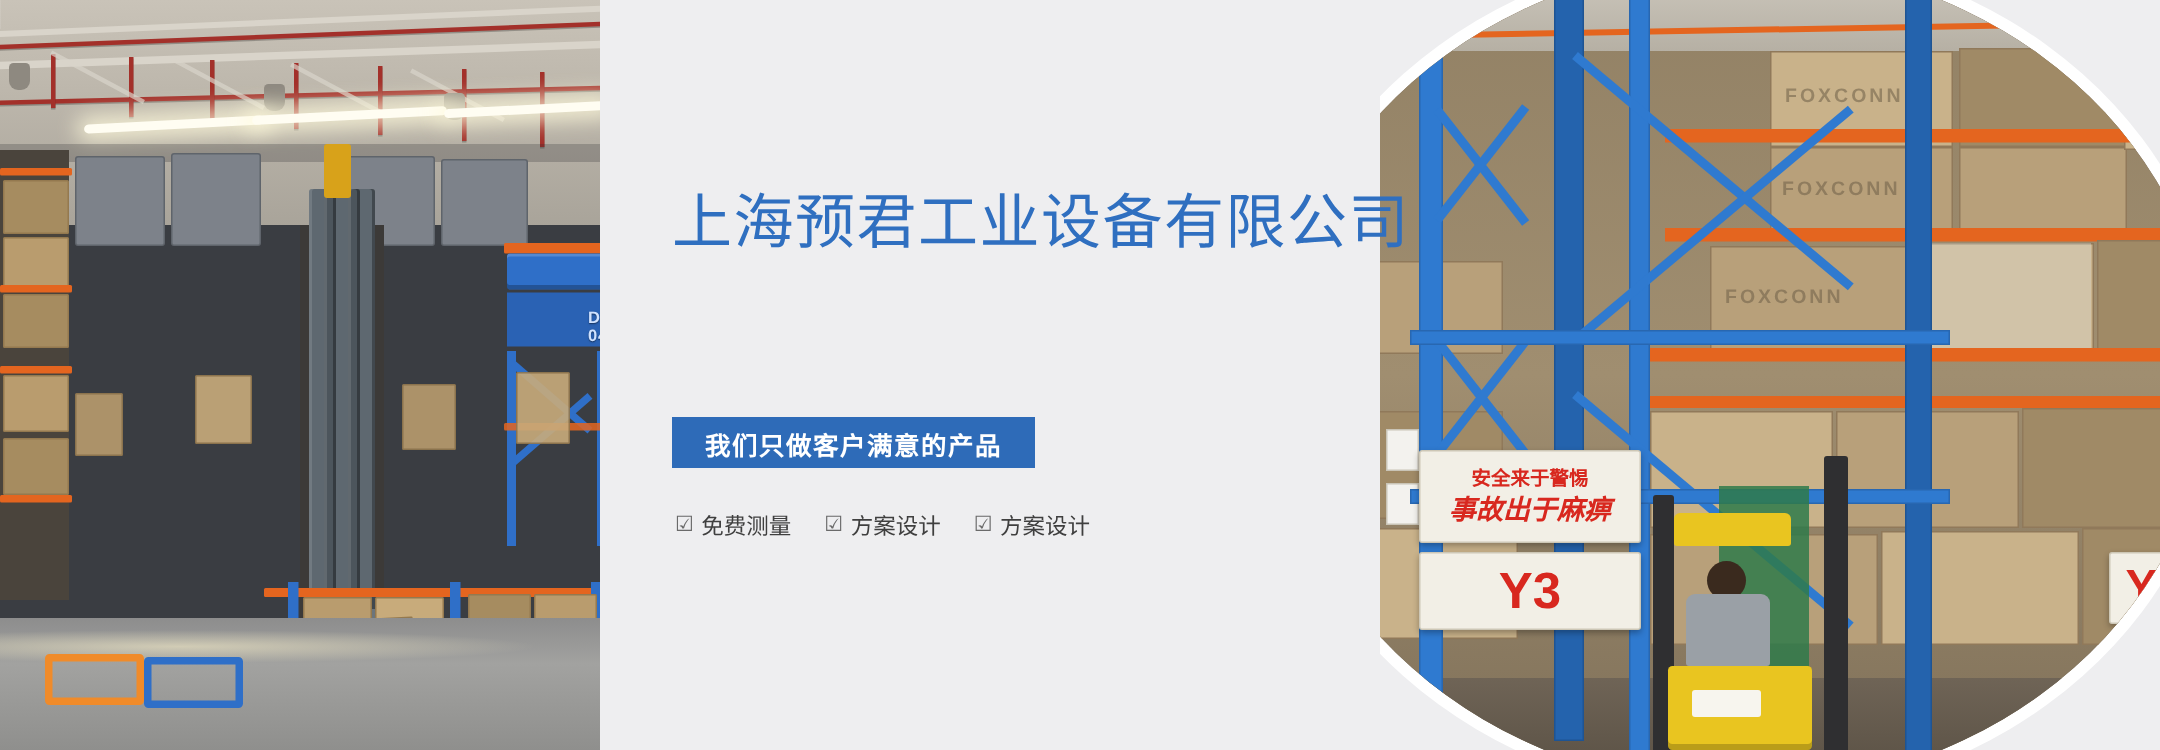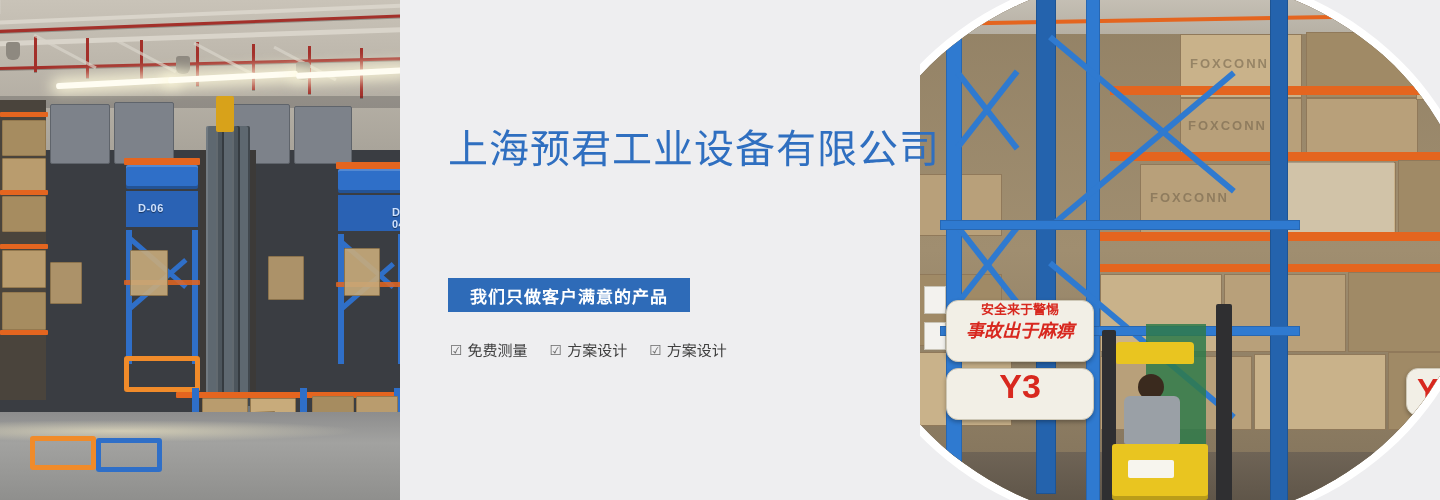--- a/index.html
+++ b/index.html
@@ -59,22 +59,22 @@
   .r-blue{position:absolute;background:#2f7ad0;box-shadow:inset 0 0 0 1px rgba(0,0,0,.15);}
   .r-blue.dk{background:#2463ad;}
   .r-or{position:absolute;background:#e4651f;}
   .r-box{position:absolute;background:#b8a07a;border:1px solid #90795a;}
   .r-box.l{background:#c9b28a;}
   .r-box.d{background:#a08a66;}
   .r-wrap-film{position:absolute;background:rgba(230,235,240,.30);}
   .r-diag{position:absolute;background:#2f7ad0;height:6px;transform-origin:left center;}
   .fox{position:absolute;color:#6e5f48;font-size:13px;font-weight:700;letter-spacing:2px;opacity:.55;
     font-family:"Liberation Sans",sans-serif;}
-  .sign{position:absolute;background:#f2efe6;border:1px solid #cdc7b6;border-radius:12px;
-    box-shadow:0 2px 4px rgba(0,0,0,.3);display:flex;flex-direction:column;align-items:center;}
+  .sign{position:absolute;background:#f2efe6;border:1px solid #cdc7b6;border-radius:2px;
+    box-shadow:0 2px 4px rgba(0,0,0,.3);display:flex;flex-direction:column;align-items:center;justify-content:center;}
   .sign-line{color:#d8281f;font-weight:700;font-family:"Liberation Sans",sans-serif;white-space:nowrap;}
   .sign-y3{color:#d8281f;font-weight:700;font-family:"Liberation Sans",sans-serif;}
   .forklift-mast{position:absolute;background:#2f2f31;border-radius:2px;}
   .forklift-body{position:absolute;background:#e9c520;border-radius:3px;box-shadow:inset 0 -4px 0 rgba(0,0,0,.2);}
   .forklift-cab{position:absolute;background:#e9c520;border-radius:4px 4px 2px 2px;}
   .operator-head{position:absolute;background:#3a2a1e;border-radius:50%;}
   .operator-body{position:absolute;background:#9aa0a6;border-radius:6px 6px 2px 2px;}
   .green-panel{position:absolute;background:#2f7a4a;opacity:.85;}
   .white-tag{position:absolute;background:#f3f2ee;border:1px solid #c9c4b6;}
 
@@ -142,32 +142,20 @@
     <div class="rack-or" style="left:0;top:190px;width:48px;height:5px;"></div>
     <div class="rack-or" style="left:0;top:244px;width:48px;height:5px;"></div>
     <div class="rack-or" style="left:0;top:330px;width:48px;height:5px;"></div>
 
     <div class="gray-box" style="left:50px;top:104px;width:58px;height:58px;"></div>
     <div class="gray-box" style="left:114px;top:102px;width:58px;height:60px;"></div>
     <div class="gray-box" style="left:232px;top:104px;width:56px;height:58px;"></div>
     <div class="gray-box" style="left:294px;top:106px;width:56px;height:56px;"></div>
 
 
-    <div class="rack-col" style="left:124px;top:158px;height:252px;">
-      <div class="rack-or" style="left:0;top:0;width:76px;height:7px;"></div>
-      <div class="pallet-blue" style="left:2px;top:7px;width:72px;height:24px;"></div>
-      <div class="rack-blue d" style="left:2px;top:33px;width:72px;height:36px;"></div>
-      <div class="rack-label" style="left:14px;top:44px;">D-06</div>
-      <div class="rack-blue" style="left:2px;top:72px;width:6px;height:134px;"></div>
-      <div class="rack-blue" style="left:68px;top:72px;width:6px;height:134px;"></div>
-      <div class="diag" style="left:6px;top:78px;width:74px;transform:rotate(41deg);"></div>
-      <div class="diag" style="left:6px;top:148px;width:74px;transform:rotate(-41deg);"></div>
-      <div class="rack-or" style="left:0;top:122px;width:76px;height:5px;opacity:.85;"></div>
-      <div class="base-or" style="left:0;top:198px;width:66px;height:26px;"></div>
-    </div>
 
     <div class="lp-dark" style="left:200px;top:150px;width:56px;height:270px;background:#3c3a38;"></div>
     <div class="mast" style="left:206px;top:126px;width:44px;height:300px;"></div>
     <div class="mast" style="left:216px;top:126px;width:8px;height:300px;background:#4c555c;"></div>
     <div class="mast" style="left:232px;top:126px;width:8px;height:300px;background:#4c555c;"></div>
     <div style="position:absolute;left:204px;top:406px;width:52px;height:20px;background:#6c757c;border-radius:3px;"></div>
     <div style="position:absolute;left:216px;top:96px;width:18px;height:36px;background:#d8a21a;border-radius:2px;"></div>
 
 
     <div class="rack-col" style="left:336px;top:162px;height:248px;">

